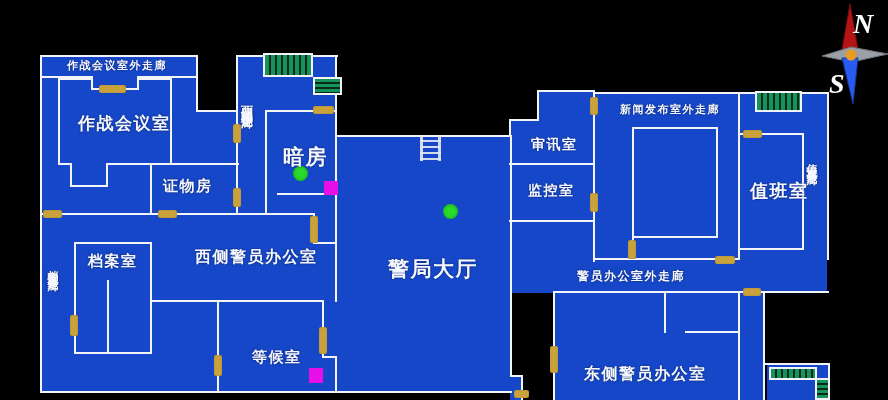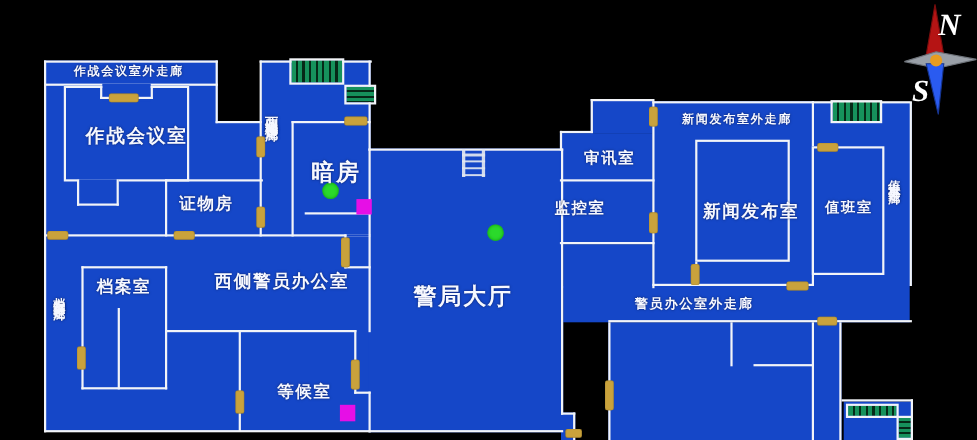--- a/index.html
+++ b/index.html
@@ -145,28 +145,28 @@
 
   <span class="lbl" style="left:67px;top:59px;font-size:11px">作战会议室外走廊</span>
   <span class="lbl" style="left:78px;top:115px;font-size:17px">作战会议室</span>
   <span class="lbl" style="left:163px;top:178px;font-size:15px">证物房</span>
   <span class="lblv" style="left:238px;top:96px;font-size:12px">西侧楼梯走廊</span>
   <span class="lbl" style="left:283px;top:146px;font-size:21px">暗房</span>
   <span class="lblv" style="left:45px;top:261px;font-size:11px">档案室外走廊</span>
   <span class="lbl" style="left:88px;top:253px;font-size:15px">档案室</span>
   <span class="lbl" style="left:195px;top:248px;font-size:16px">西侧警员办公室</span>
   <span class="lbl" style="left:252px;top:349px;font-size:15px">等候室</span>
-  <span class="lbl" style="left:376px;top:258px;font-size:21px">警局大厅</span>
+  <span class="lbl" style="left:388px;top:258px;font-size:21px">警局大厅</span>
   <span class="lbl" style="left:531px;top:137px;font-size:14px">审讯室</span>
-  <span class="lbl" style="left:504px;top:183px;font-size:14px">监控室</span>
+  <span class="lbl" style="left:528px;top:183px;font-size:14px">监控室</span>
   <span class="lbl" style="left:620px;top:103px;font-size:11px">新闻发布室外走廊</span>
-  <span class="lbl" style="left:639px;top:184px;font-size:16px">新闻发布室</span>
-  <span class="lbl" style="left:750px;top:182px;font-size:13px">值班室</span>
+  <span class="lbl" style="left:750px;top:182px;font-size:18px">值班室</span>
   <span class="lblv" style="left:804px;top:155px;font-size:11px">值班室外走廊</span>
   <span class="lbl" style="left:577px;top:270px;font-size:12px">警员办公室外走廊</span>
+  <span class="lbl" style="left:584px;top:365px;font-size:16px">东侧警员办公室</span>
 
   <svg style="position:absolute;left:822px;top:0;width:66px;height:112px" viewBox="0 0 66 112">
     <polygon points="28,4 20,50 36,50" fill="#b51414" stroke="#7a0d0d" stroke-width="1"></polygon>
     <polygon points="0,56 29,47 66,54 30,62" fill="#9aa0a8" stroke="#6f747b" stroke-width="1"></polygon>
     <polygon points="20,58 36,58 31,104" fill="#2a5bf0" stroke="#16348f" stroke-width="1"></polygon>
     <circle cx="29" cy="55" r="5.5" fill="#e89c20"></circle>
   </svg>
   <span class="cdir" style="left:853px;top:8px;font-size:28px">N</span>
   <span class="cdir" style="left:829px;top:68px;font-size:28px">S</span>
 

